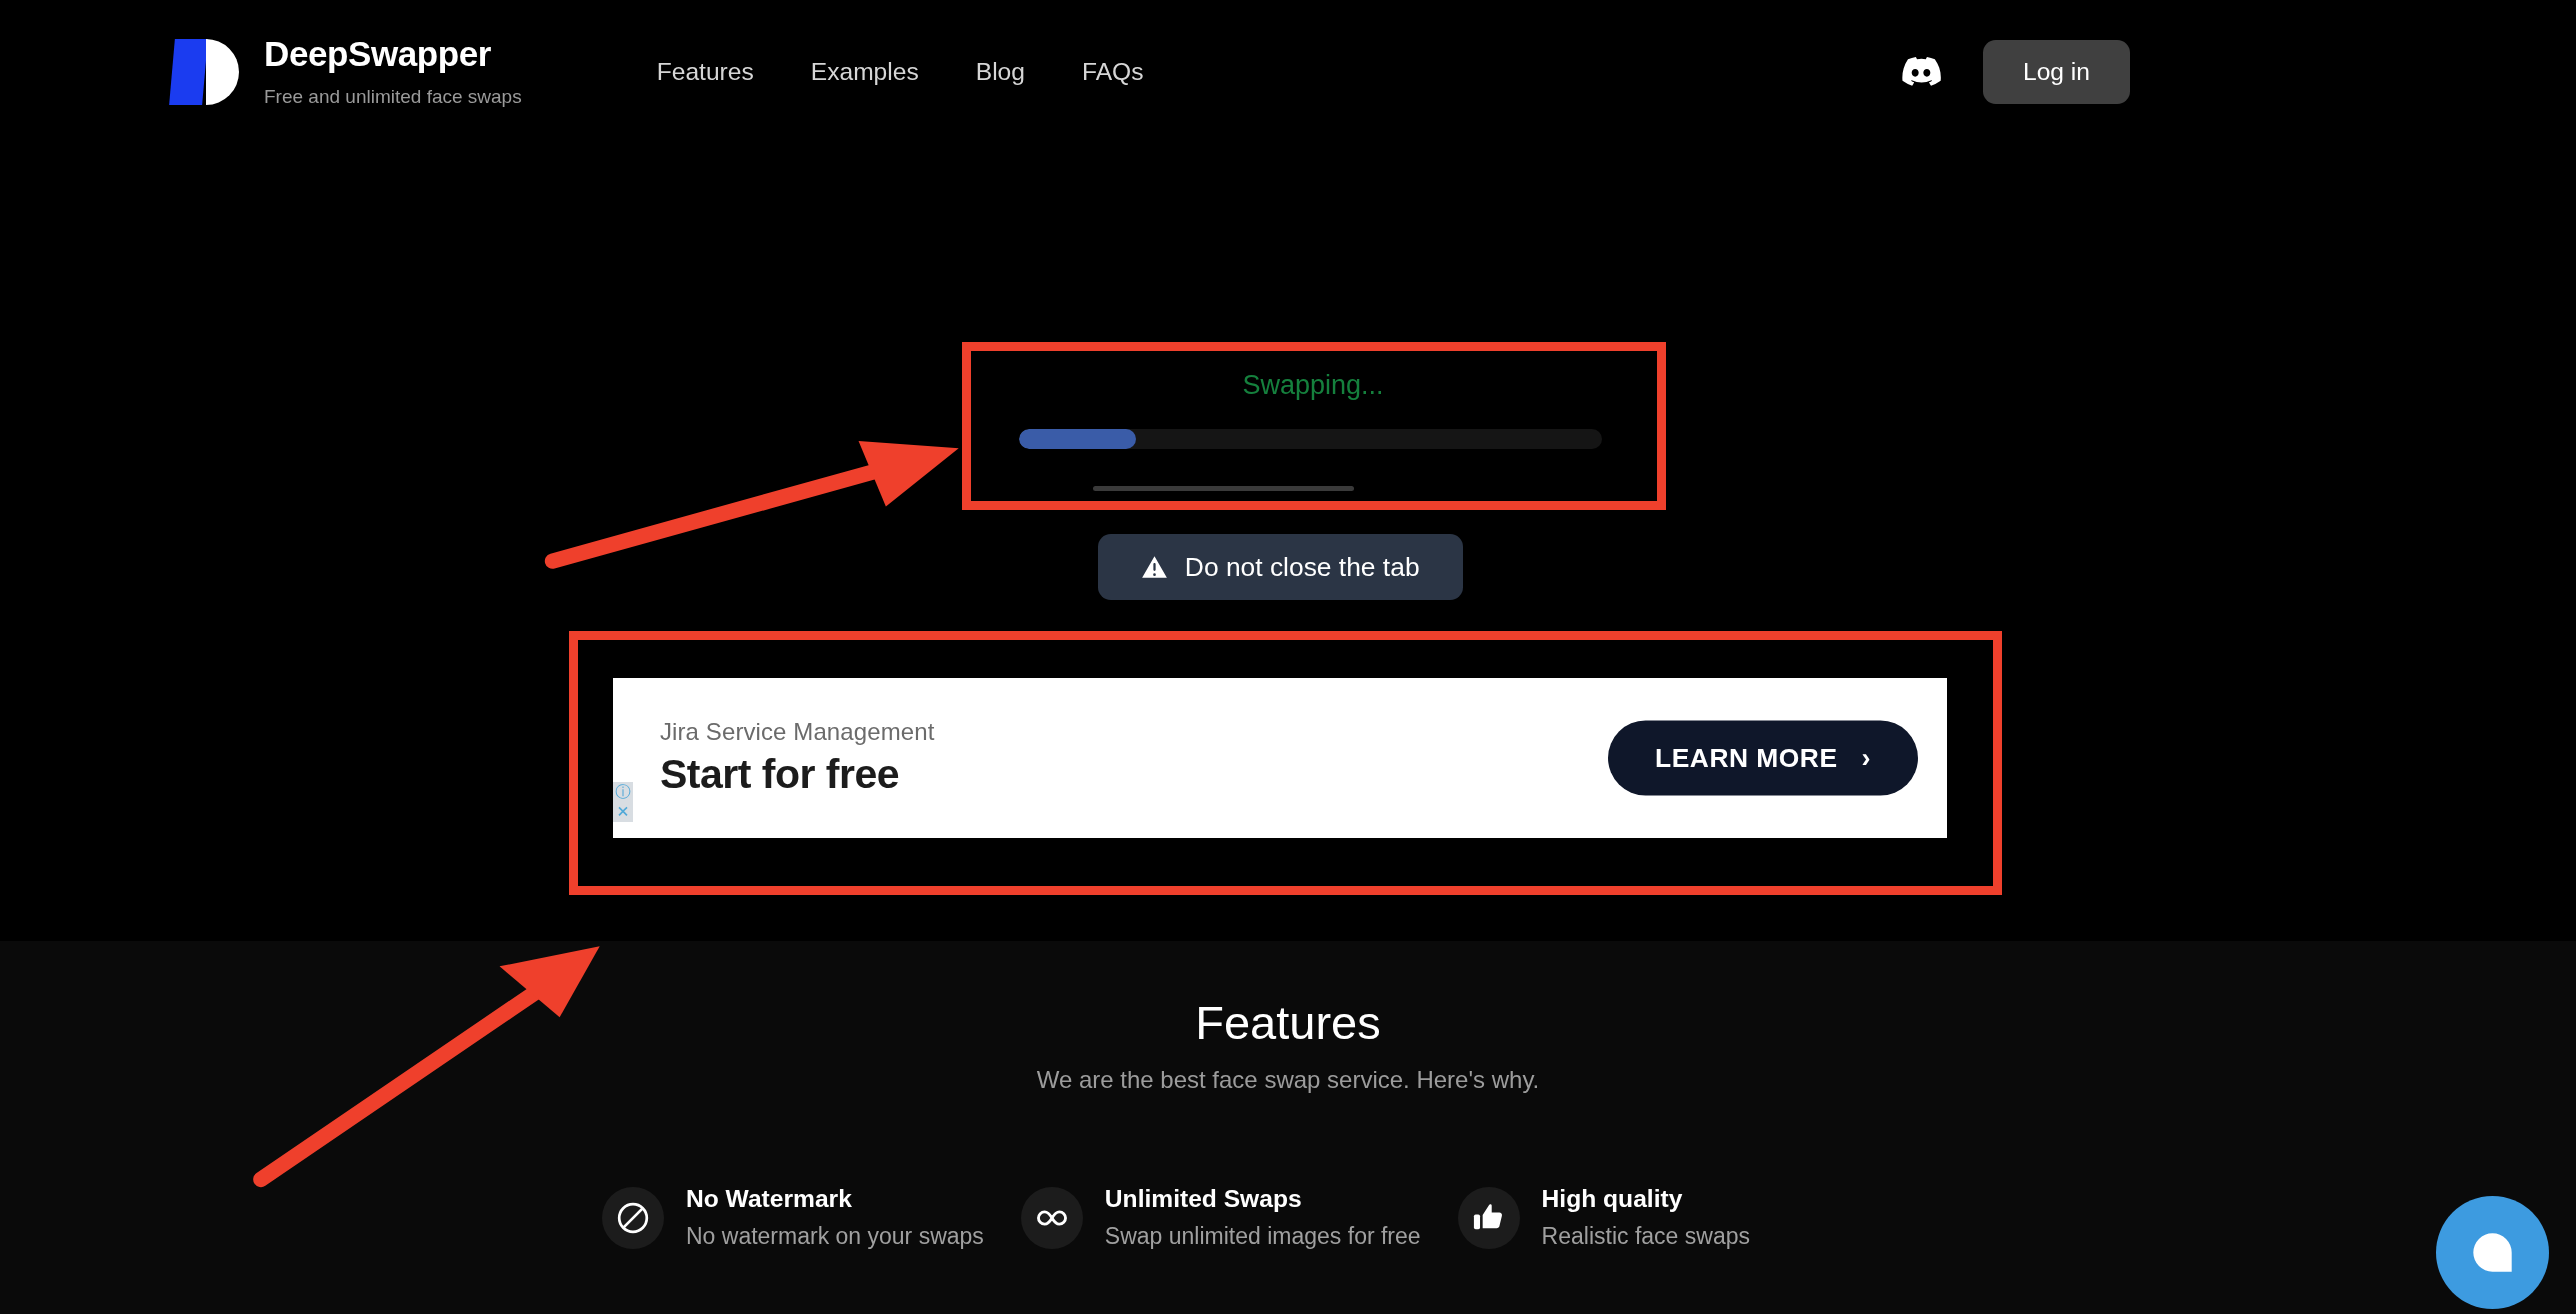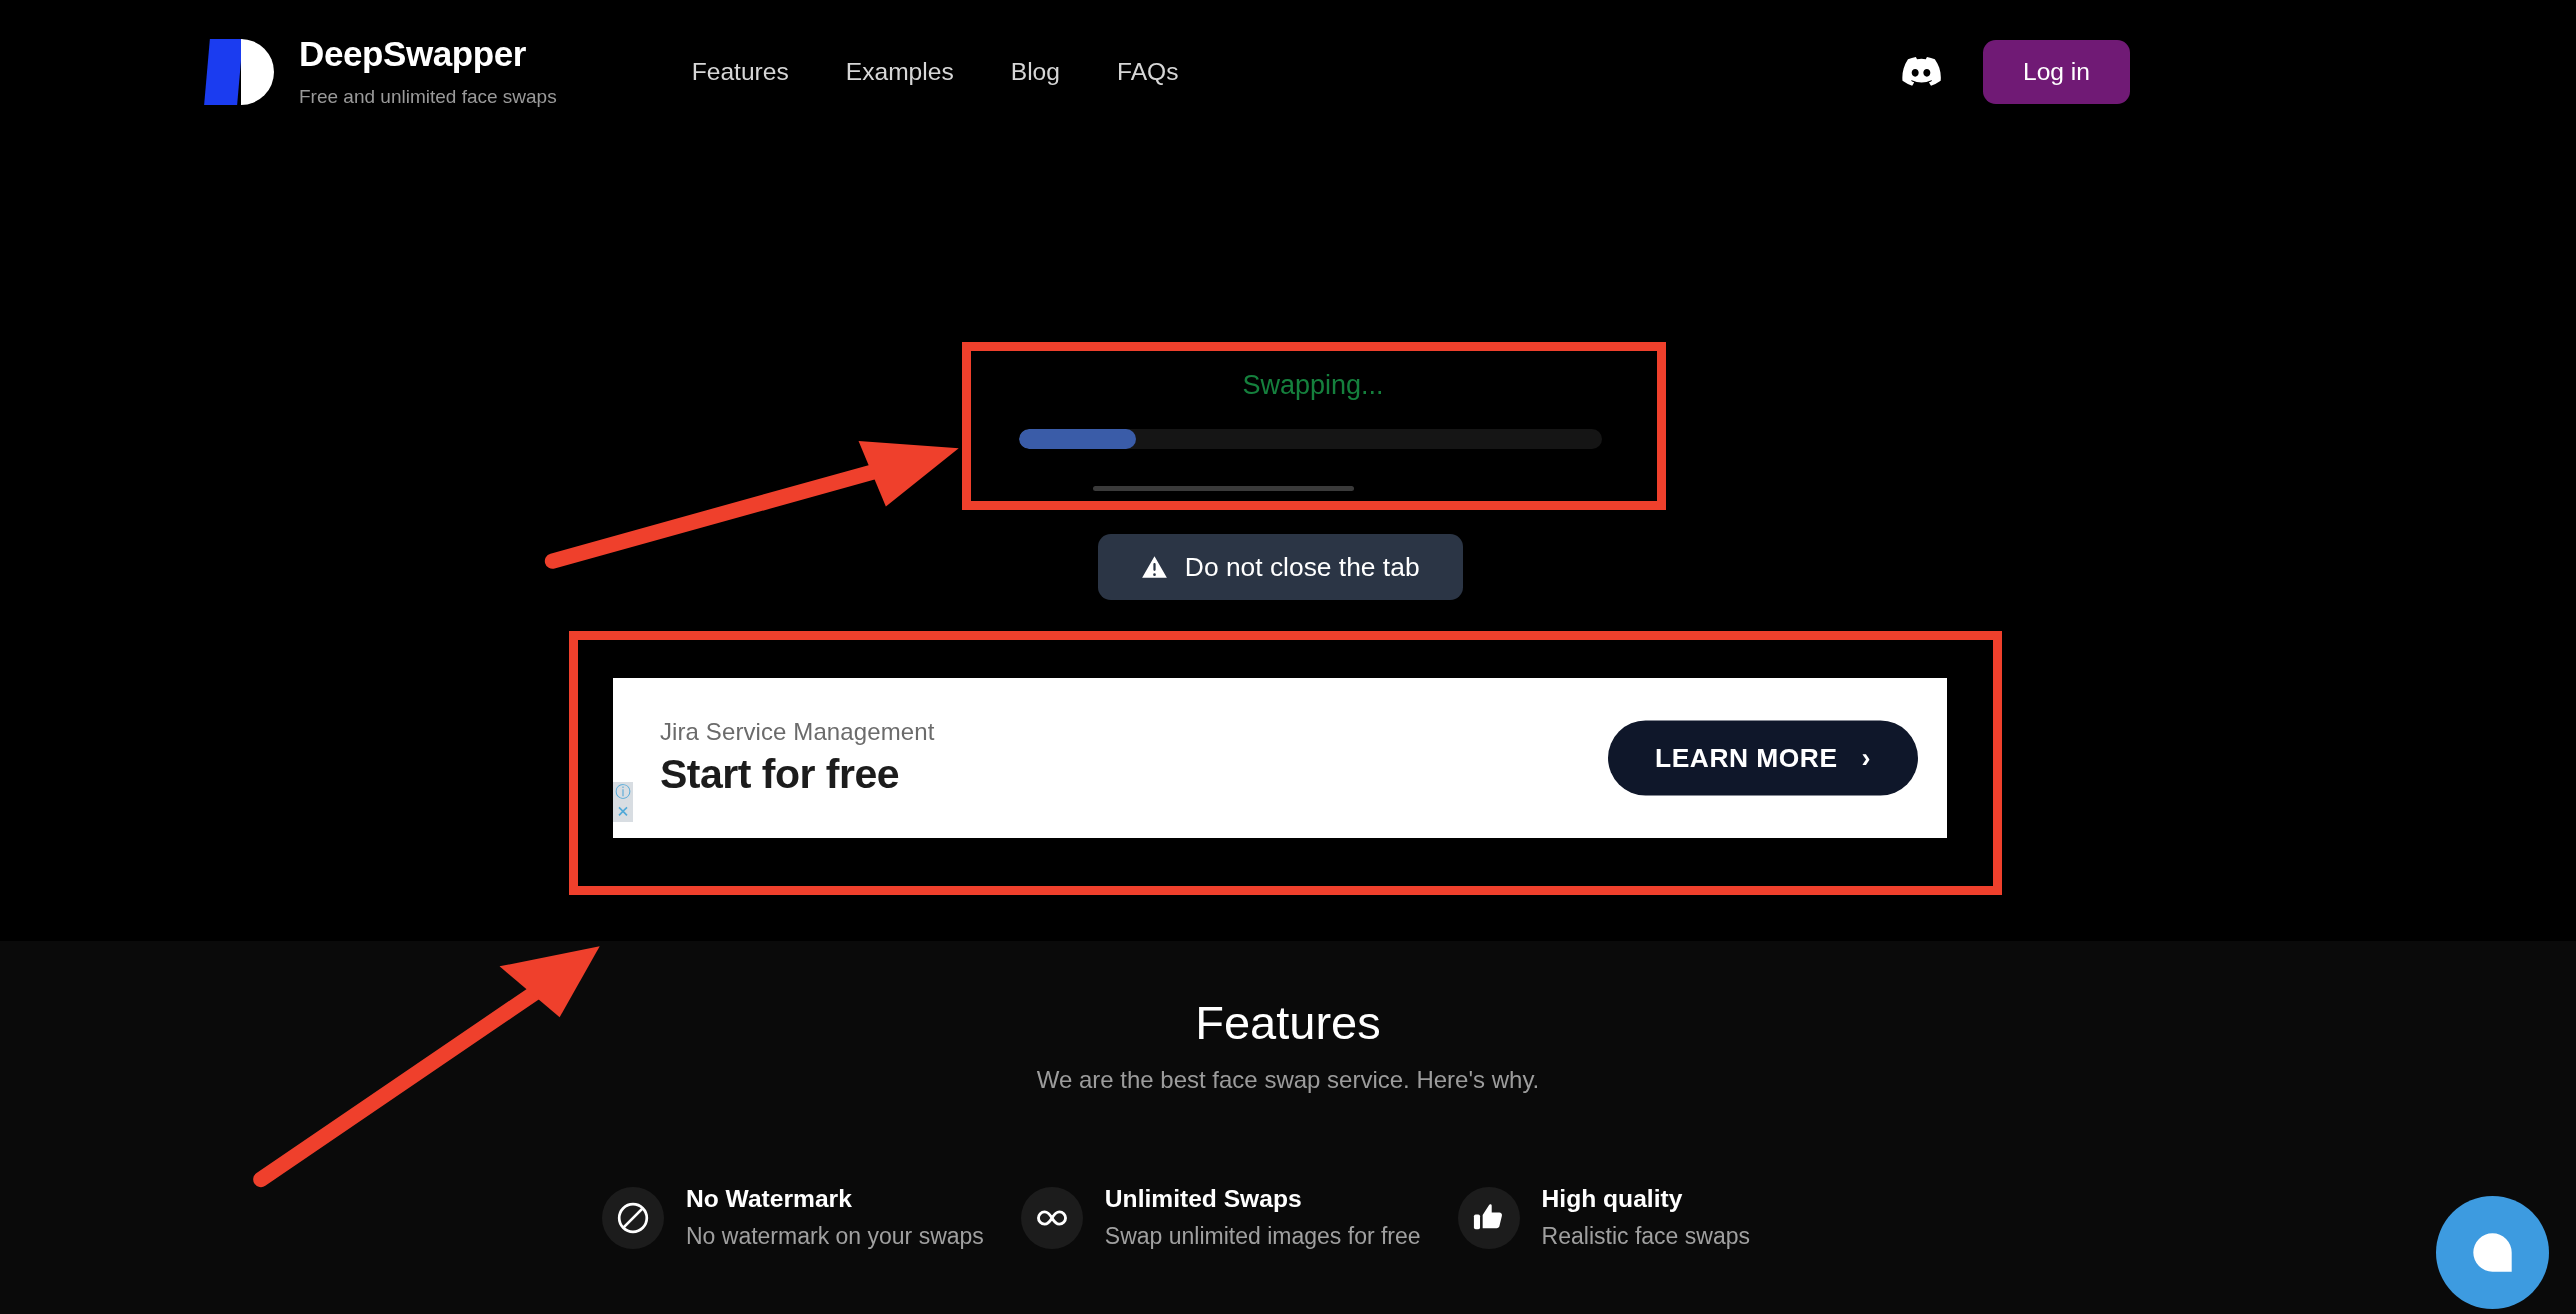--- a/index.html
+++ b/index.html
@@ -26,21 +26,20 @@
   }
 
   
   .header {
     position: absolute;
     left: 0; top: 0;
     width: 2232px; height: 144px;
     display: flex;
     align-items: center;
     z-index: 5;
-    padding-left: 35px;
   }
   .brand {
     display: flex;
     align-items: center;
     margin-left: 166px;
     gap: 20px;
   }
   .logo-mark {
     position: relative;
     width: 78px; height: 80px;
@@ -91,21 +90,21 @@
     position: absolute;
     right: 0; top: 0;
     height: 144px;
     display: flex;
     align-items: center;
     gap: 42px;
     padding-right: 102px;
   }
   .discord-icon { width: 40px; height: 40px; cursor: pointer; display: block; }
   .login-btn {
-    background: #701a75;
+    background: #404040;
     color: #ffffff;
     font-size: 24.6px;
     border: none;
     border-radius: 12.8px;
     padding: 18px 40px;
     cursor: pointer;
     font-family: "Liberation Sans", sans-serif;
     white-space: nowrap;
   }
 

